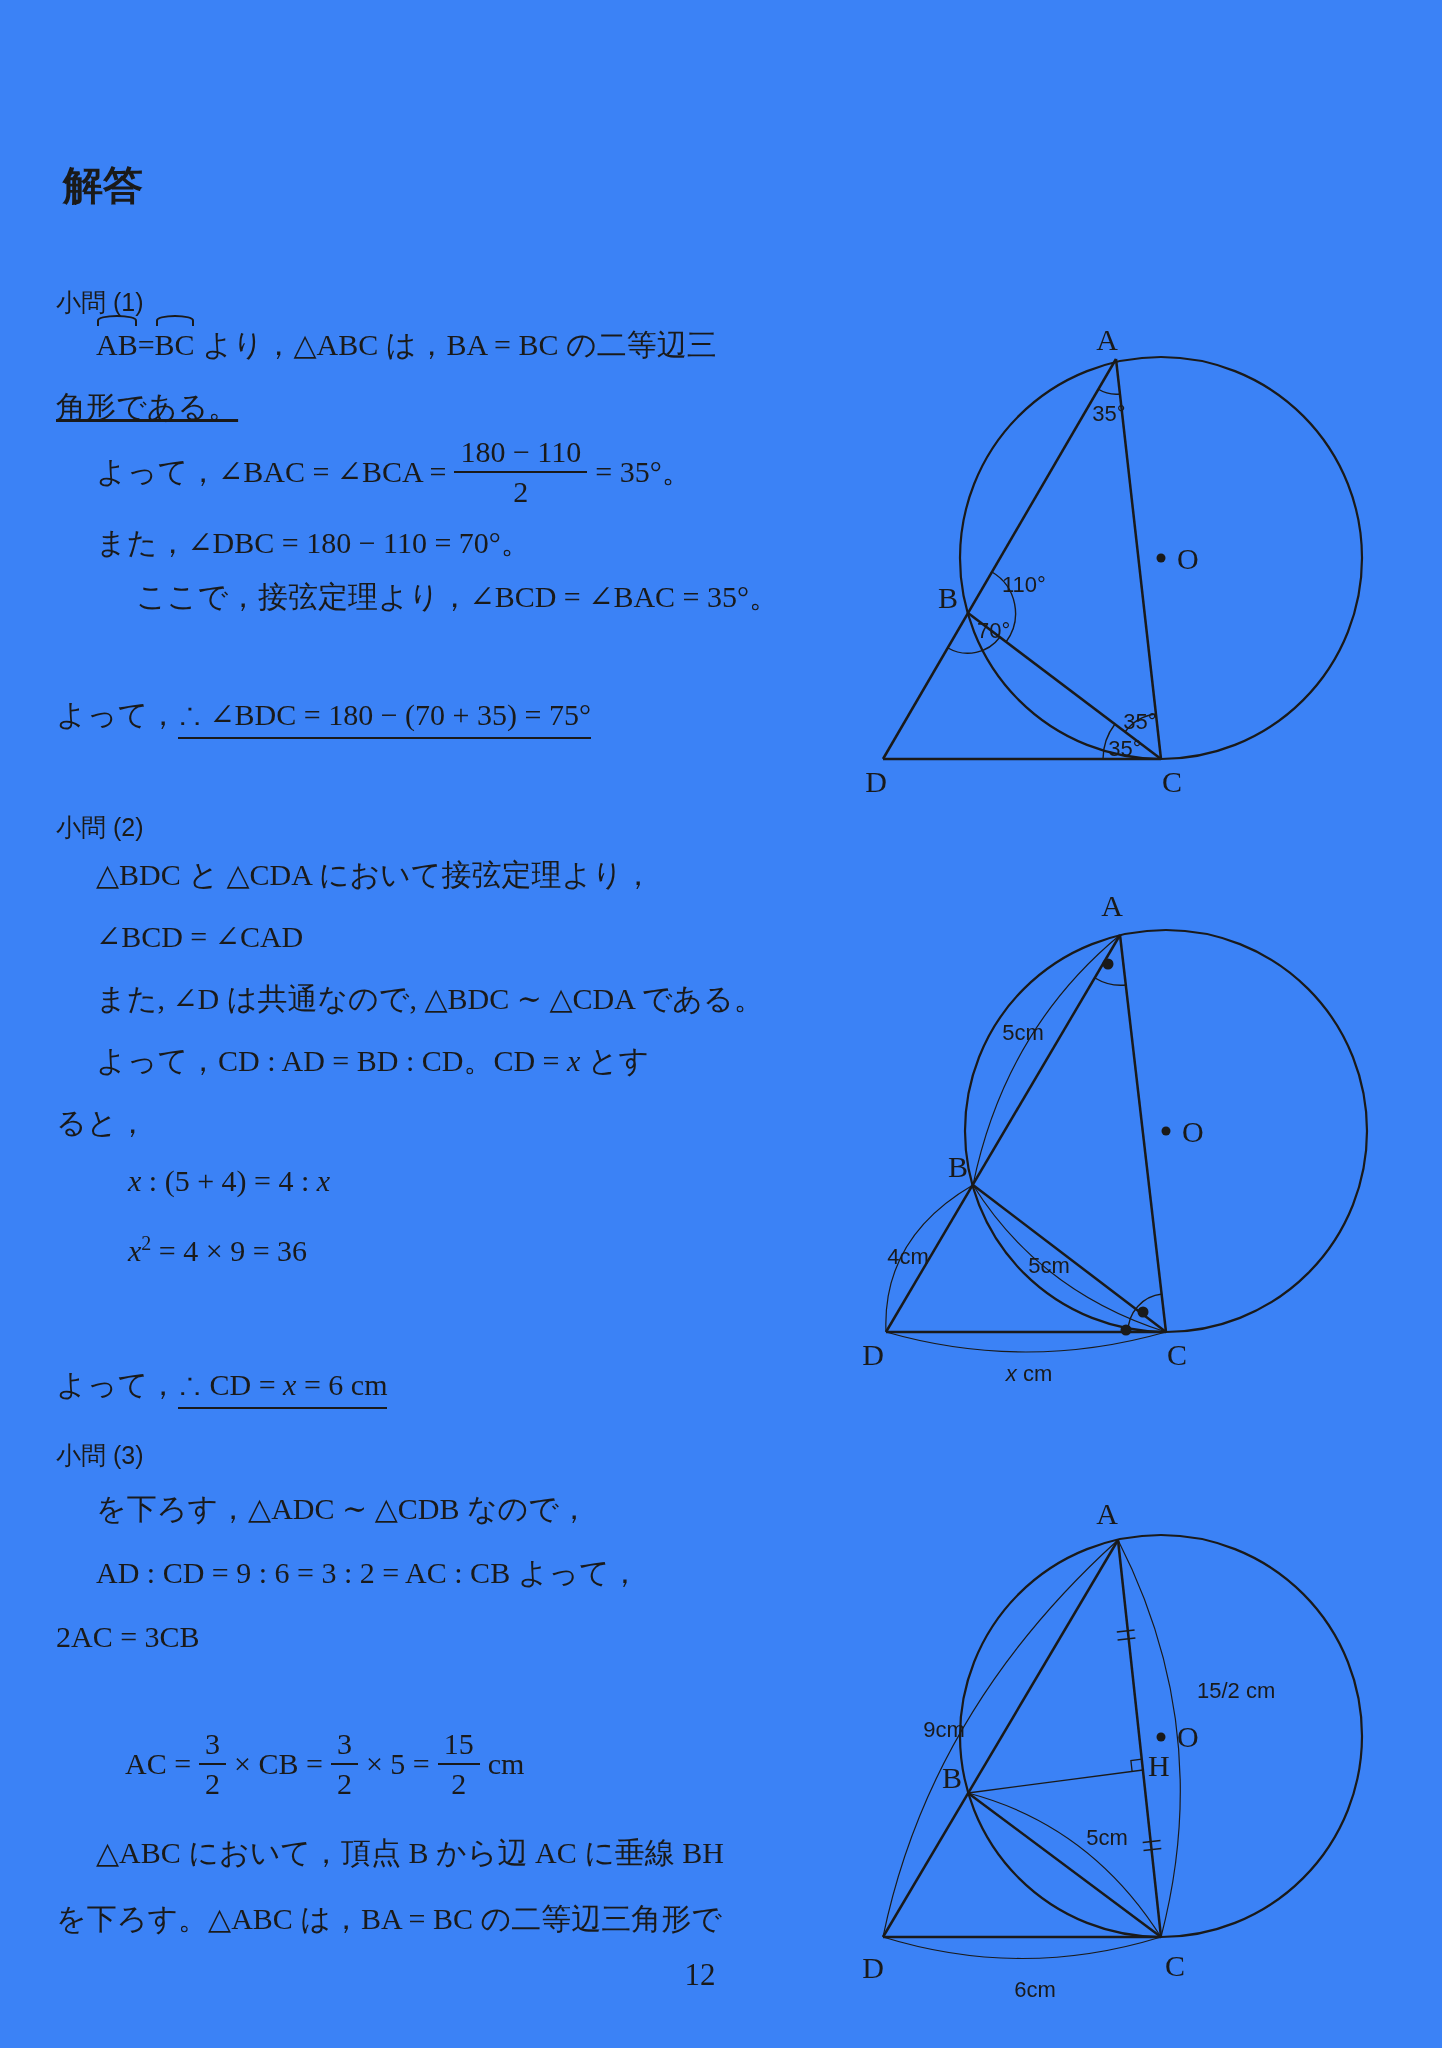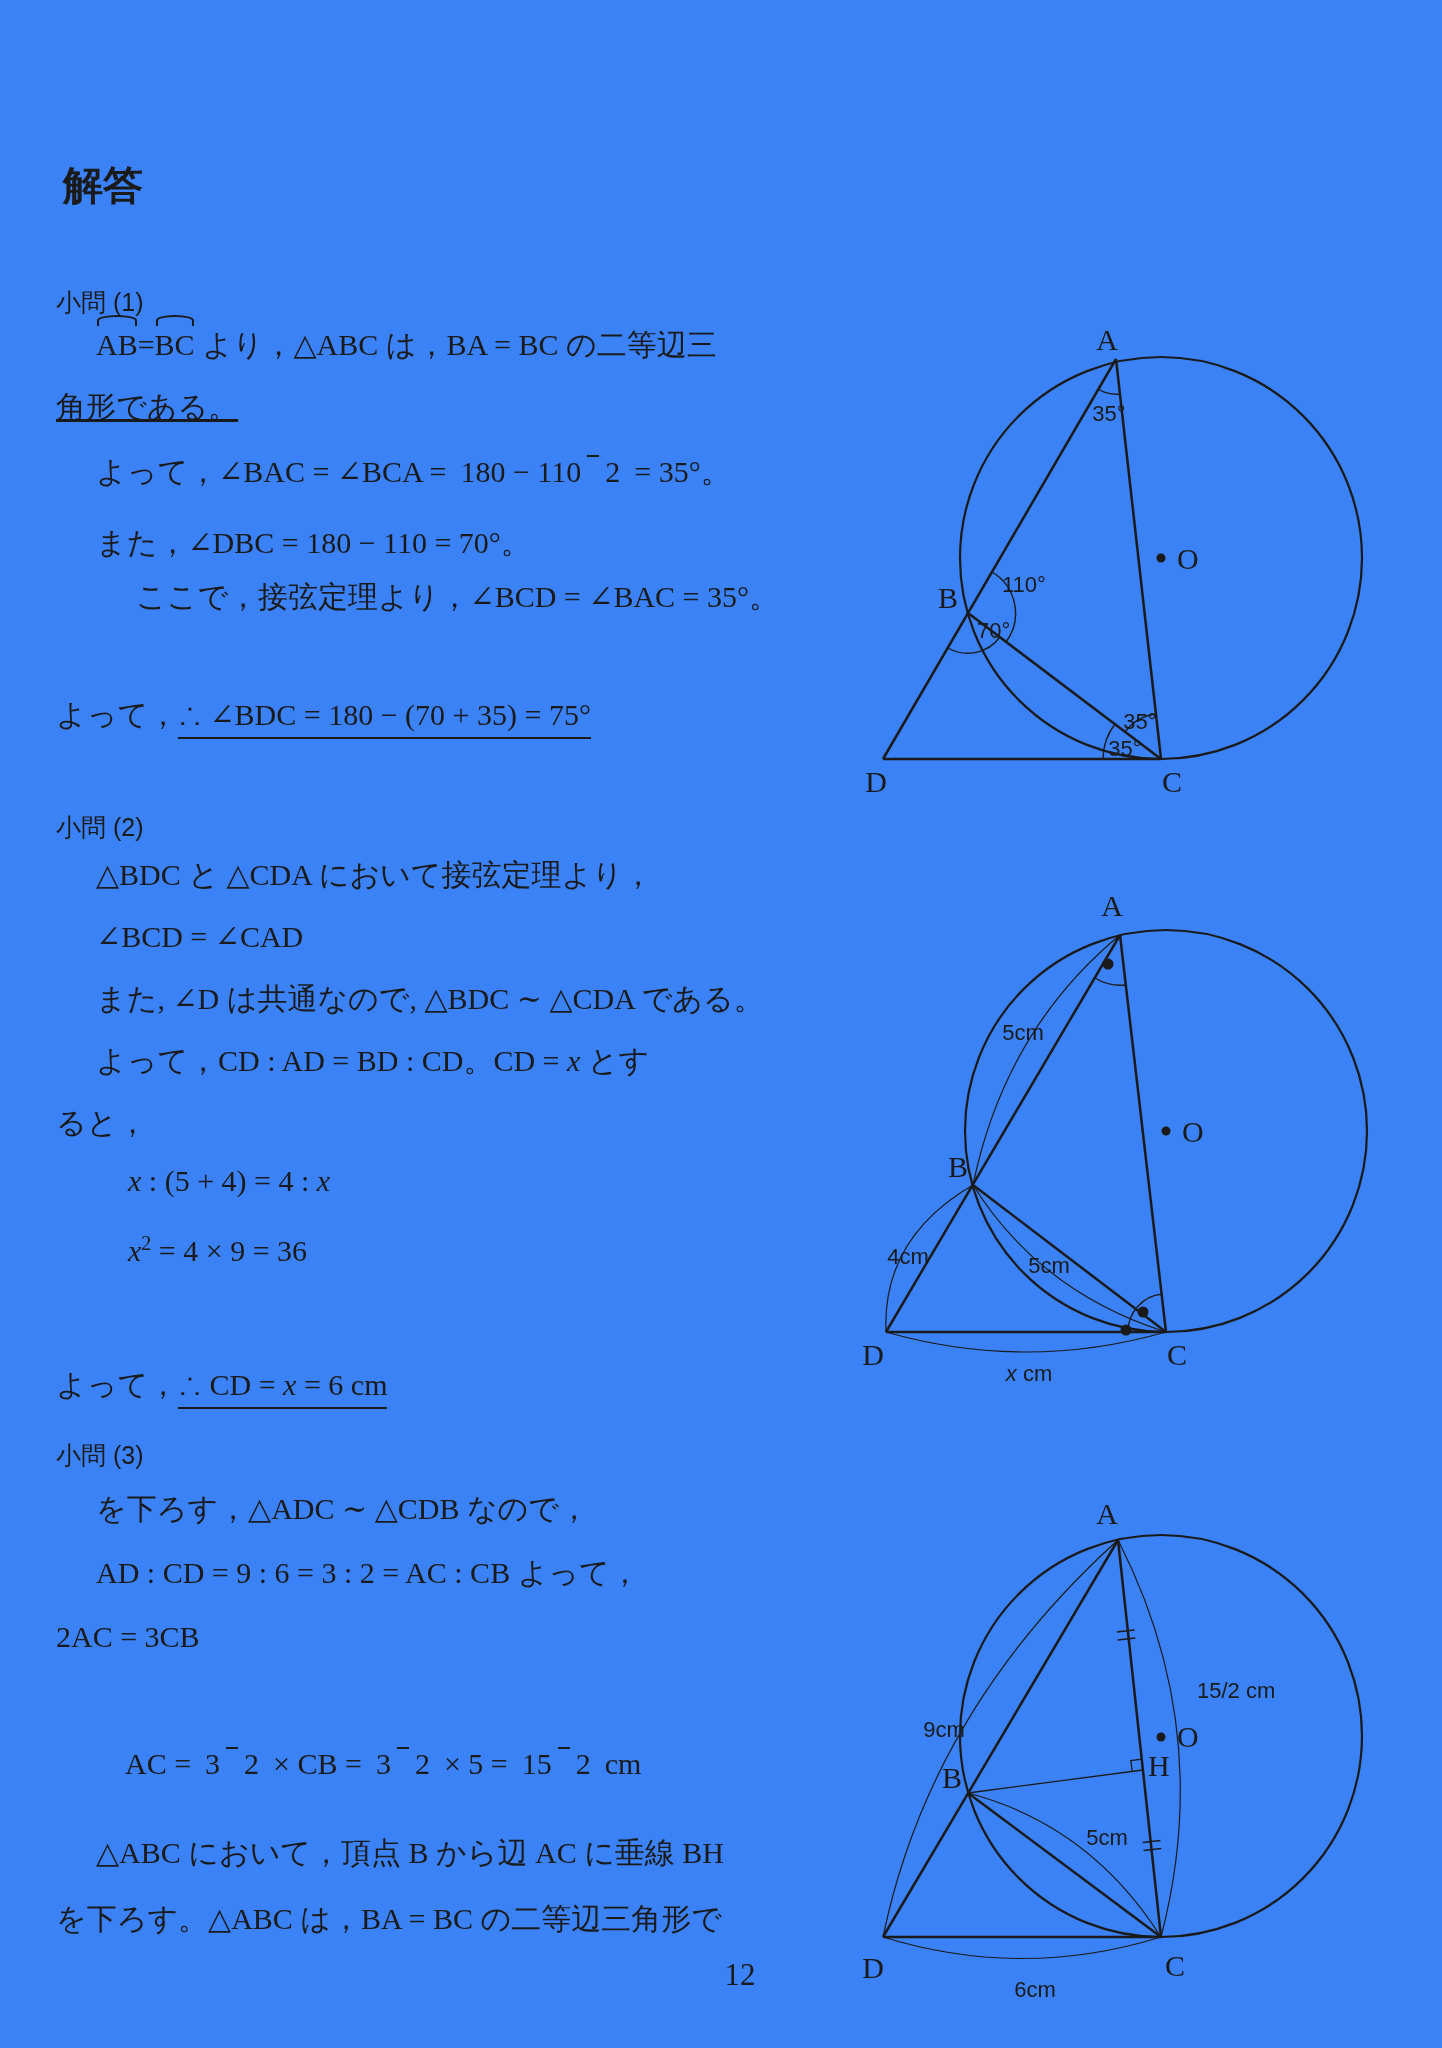--- a/index.html
+++ b/index.html
@@ -9,27 +9,27 @@
   .gothic{font-family:"Liberation Sans","DejaVu Sans",sans-serif;}
   .title{font-size:40px;font-weight:bold;}
   .heading{font-size:25px;}
   .it{font-style:italic;}
   sup{font-size:20px;}
   .u{border-bottom:2.5px solid #1a1a1a;padding-bottom:6px;}
   .arc{position:relative;display:inline-block;}
   .arc::before{content:"";position:absolute;left:1px;right:1px;top:-11px;height:9px;
                border:2.5px solid #1a1a1a;border-bottom:none;border-radius:50% 50% 0 0;}
   .mathline{display:flex;align-items:center;}
-  .frac{display:inline-flex;align-items:center;margin:0 8px;line-height:36px;}
+  .frac{display:inline-flex;flex-direction:column;align-items:center;margin:0 8px;line-height:36px;}
   .frac .bar{align-self:stretch;height:0;border-top:2.5px solid #1a1a1a;margin:1px 0;}
   .frac span{padding:0 6px;}
   .diagram{position:absolute;}
   .dlab{font-family:"Liberation Serif","DejaVu Serif",serif;font-size:30px;fill:#1a1a1a;}
   .alab{font-family:"Liberation Sans","DejaVu Sans",sans-serif;font-size:22px;fill:#1a1a1a;}
-  .pageno{font-size:31px;padding-left:40px;}
+  .pageno{font-size:31px;}
 </style>
 </head>
 <body>
 
 <div class="page">
 
   <div class="t gothic title" style="left:63px;top:166px;">解答</div>
 
   <div class="t gothic heading" style="left:56px;top:283px;">小問 (1)</div>
 

